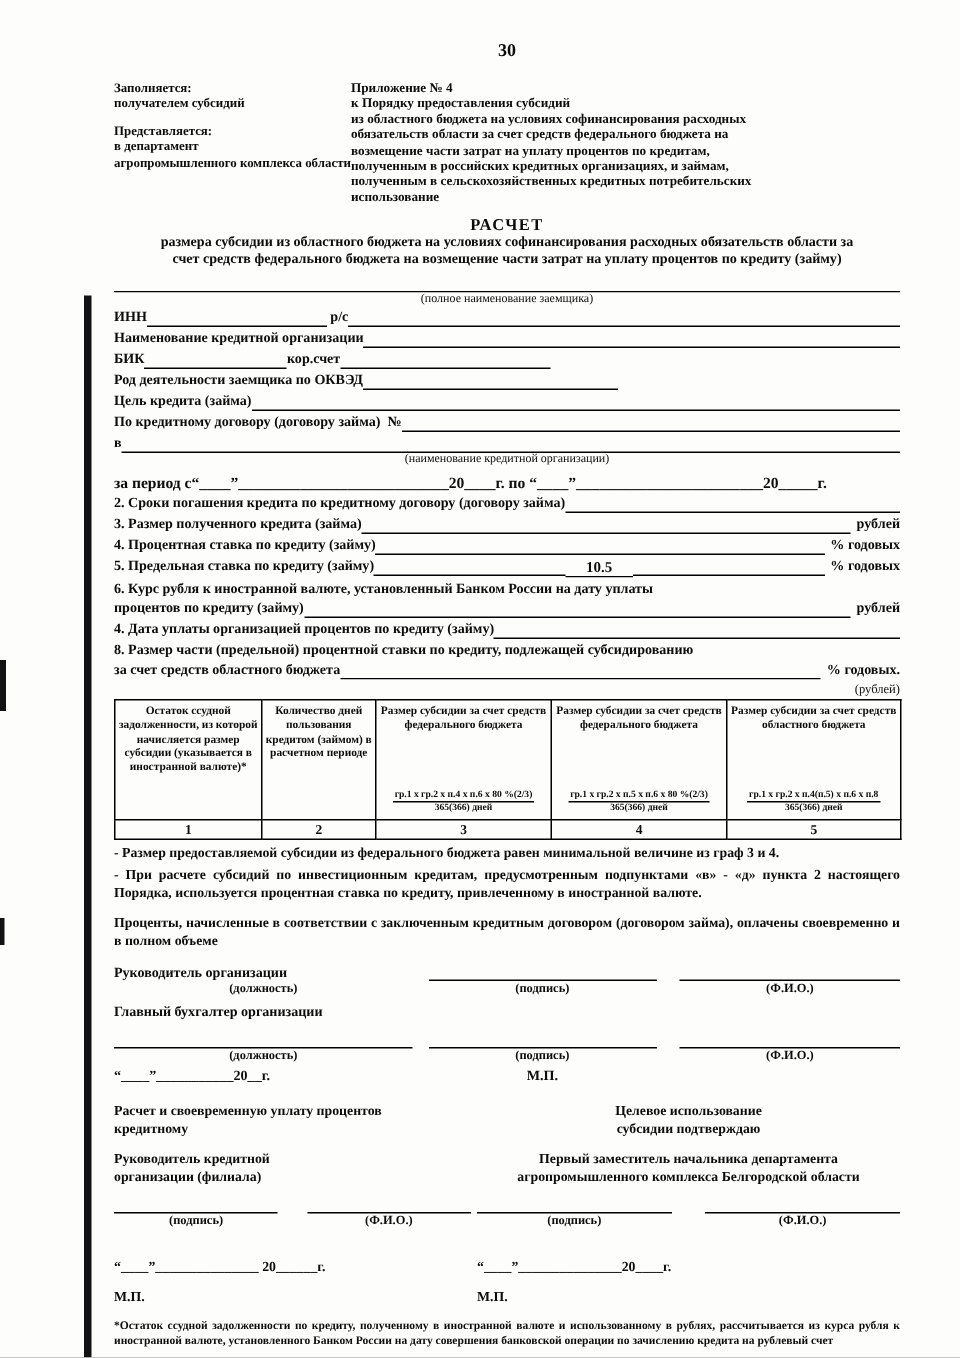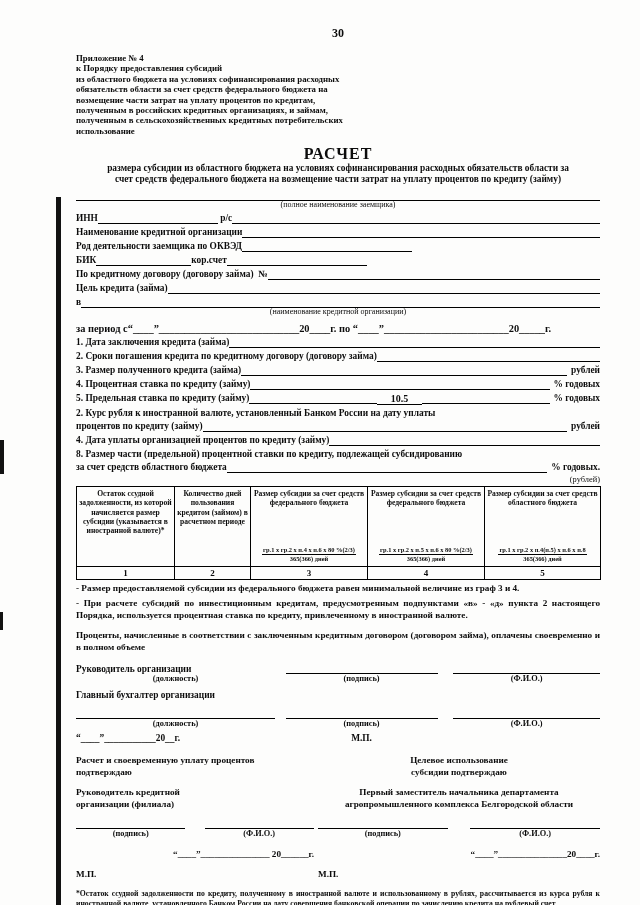--- a/index.html
+++ b/index.html
@@ -17,21 +17,21 @@
   .content { position:absolute; left:76px; top:26px; width:524px; }
 
   .pageno { text-align:center; font-size:12px; margin-bottom:12px; }
 
   .hdr { display:flex; margin-bottom:8px; }
   .hdr-left { width:158px; font-size:8.6px; line-height:1.18; }
   .hdr-left .gap { height:9px; }
   .hdr-right { flex:1; text-align:left; font-size:8.8px; line-height:1.18; }
 
   .title-block { text-align:center; line-height:1.2; margin-bottom:4px; }
-  .title-main { font-size:16px; letter-spacing:1px; }
+  .title-main { font-size:11px; letter-spacing:1px; }
   .title-sub { font-size:9.4px; }
 
   .t { white-space:pre-wrap; font-size:9.4px; }
   .frow { display:flex; margin-top:3px; overflow:hidden; }
   .fill { flex:1 1 auto; border-bottom:1.2px solid #000; height:11px; }
   .fill.w95 { flex:0 0 95px; } .fill.w120 { flex:0 0 120px; }
   .fill.w140 { flex:0 0 140px; } .fill.w170 { flex:0 0 170px; }
   .spacer { flex:1 1 auto; }
   .cap { font-weight:400; font-size:8px; text-align:center; line-height:1.1; }
   .unit { font-size:9.4px; white-space:pre; padding-left:4px; }
@@ -60,38 +60,46 @@
 
   .bottom { display:flex; justify-content:space-between; margin-top:12px; }
   .bcol-l { width:238px; }
   .bcol-r { width:282px; text-align:center; }
   .btext { font-size:9.2px; line-height:1.25; }
   .brole { margin-top:9px; font-size:9.2px; line-height:1.25; }
   .bsigrow { display:flex; margin-top:8px; align-items:flex-end; }
   .bsigrow .h { flex:0 0 46%; } .bsigrow .g { flex:0 0 8%; }
   .blbl { display:flex; }
   .blbl div { flex:0 0 46%; } .blbl .g { flex:0 0 8%; }
-  .bdate { margin-top:10px; font-size:9.2px; white-space:pre; text-align:right; }
+  .bdate { margin-top:20px; font-size:9.2px; white-space:pre; text-align:left; }
   .bmp { margin-top:10px; font-size:9.2px; text-align:left; }
 
   .footnote { margin-top:10px; font-size:7.7px; line-height:1.3; text-align:justify; }
 </style>
 </head>
 <body>
 
 <div class="page">
   <div class="artifact bar-left"></div>
   <div class="artifact mark1"></div>
   <div class="artifact mark2"></div>
 
   <div class="content">
 
     <div class="pageno">30</div>
 
     <div class="hdr">
+      <div class="hdr-left">
+        <div>Заполняется:</div>
+        <div>получателем субсидий</div>
+        <div class="gap"></div>
+        <div>Представляется:</div>
+        <div>в департамент</div>
+        <div>агропромышленного комплекса области</div>
+      </div>
       <div class="hdr-right">
         <div>Приложение  № 4</div>
         <div>к Порядку предоставления  субсидий</div>
         <div>из областного бюджета на условиях софинансирования расходных</div>
         <div>обязательств области  за счет средств федерального бюджета на</div>
         <div>возмещение части затрат  на уплату процентов по кредитам,</div>
         <div>полученным в российских кредитных организациях, и займам,</div>
         <div>полученным в сельскохозяйственных кредитных потребительских</div>
         <div>использование</div>
       </div>
@@ -114,56 +122,52 @@
       <span class="t"> р/с</span>
       <span class="fill"></span>
     </div>
 
     <div class="frow">
       <span class="t">Наименование кредитной организации</span>
       <span class="fill"></span>
     </div>
 
     <div class="frow">
-      <span class="t">Род деятельности заемщика по ОКВЭД</span>
-      <span class="fill w170"></span>
-      <span class="spacer"></span>
-    </div>
-
-    <div class="frow">
       <span class="t">БИК</span>
       <span class="fill w95"></span>
       <span class="t">кор.счет</span>
       <span class="fill w140"></span>
       <span class="spacer"></span>
     </div>
 
     <div class="frow">
+      <span class="t">Род деятельности заемщика по ОКВЭД</span>
+      <span class="fill w170"></span>
+      <span class="spacer"></span>
+    </div>
+
+    <div class="frow">
+      <span class="t">Цель кредита (займа)</span>
+      <span class="fill"></span>
+    </div>
+
+    <div class="frow">
       <span class="t">По кредитному договору (договору займа)  №</span>
       <span class="fill"></span>
     </div>
 
     <div class="frow">
-      <span class="t">Цель кредита (займа)</span>
-      <span class="fill"></span>
-    </div>
-
-    <div class="frow">
       <span class="t">в</span>
       <span class="fill"></span>
     </div>
     <div class="cap">(наименование кредитной организации)</div>
 
     <div class="period">за период с“____”___________________________20____г. по “____”________________________20_____г.</div>
 
     <div class="frow">
-      <span class="t">1. Дата заключения кредита (займа)</span>
-      <span class="fill"></span>
-    </div>
-    <div class="frow">
       <span class="t">2. Сроки погашения кредита по кредитному договору (договору займа)</span>
       <span class="fill"></span>
     </div>
     <div class="frow">
       <span class="t">3. Размер полученного кредита (займа)</span>
       <span class="fill"></span>
       <span class="unit">рублей</span>
     </div>
     <div class="frow">
       <span class="t">4. Процентная ставка по кредиту (займу)</span>
@@ -171,21 +175,21 @@
       <span class="unit">% годовых</span>
     </div>
     <div class="frow">
       <span class="t">5. Предельная ставка по кредиту (займу)</span>
       <span class="fill"></span>
       <span class="val">10.5</span>
       <span class="fill"></span>
       <span class="unit">% годовых</span>
     </div>
     <div class="frow">
-      <span class="t">2. Курс рубля к иностранной валюте, установленный Банком России на дату уплаты</span>
+      <span class="t">6. Курс рубля к иностранной валюте, установленный Банком России на дату уплаты</span>
     </div>
     <div class="frow">
       <span class="t">процентов по кредиту (займу)</span>
       <span class="fill"></span>
       <span class="unit">рублей</span>
     </div>
     <div class="frow">
       <span class="t">4. Дата уплаты организацией процентов по кредиту (займу)</span>
       <span class="fill"></span>
     </div>
@@ -282,21 +286,21 @@
       <div class="sigrow" style="margin-top:4px">
         <div class="c1 dateline">“____”___________20__г.</div>
         <div class="c2 sigtext" style="text-align:center">М.П.</div>
         <div class="c3"></div>
       </div>
     </div>
 
     <div class="bottom">
       <div class="bcol-l">
         <div class="btext">Расчет и своевременную уплату процентов</div>
-        <div class="btext">подтверждаю</div>
+        <div class="btext">кредитному</div>
         <div class="brole">Руководитель кредитной</div>
         <div class="btext">организации (филиала)</div>
         <div class="bsigrow">
           <div class="h fill"></div>
           <div class="g"></div>
           <div class="h fill"></div>
         </div>
         <div class="blbl">
           <div class="lbl">(подпись)</div>
           <div class="g"></div>

